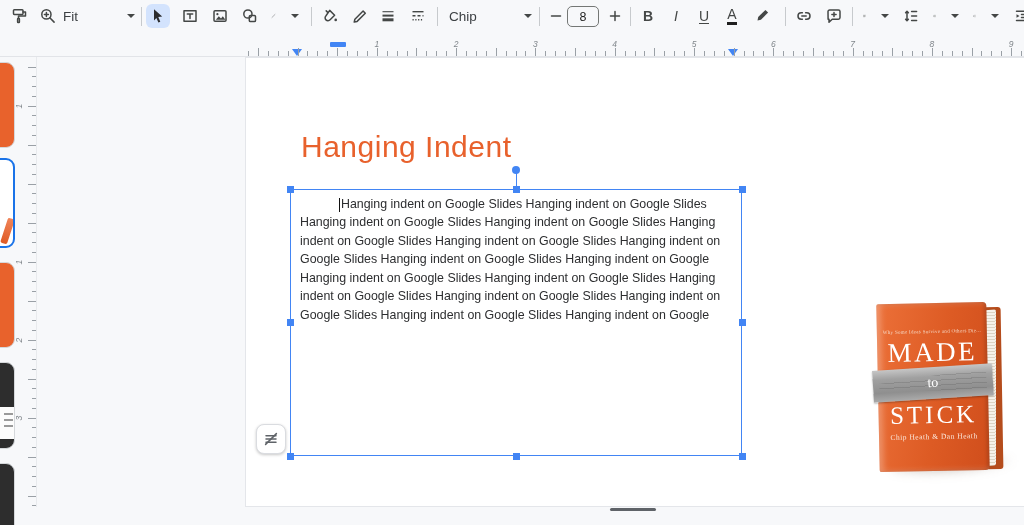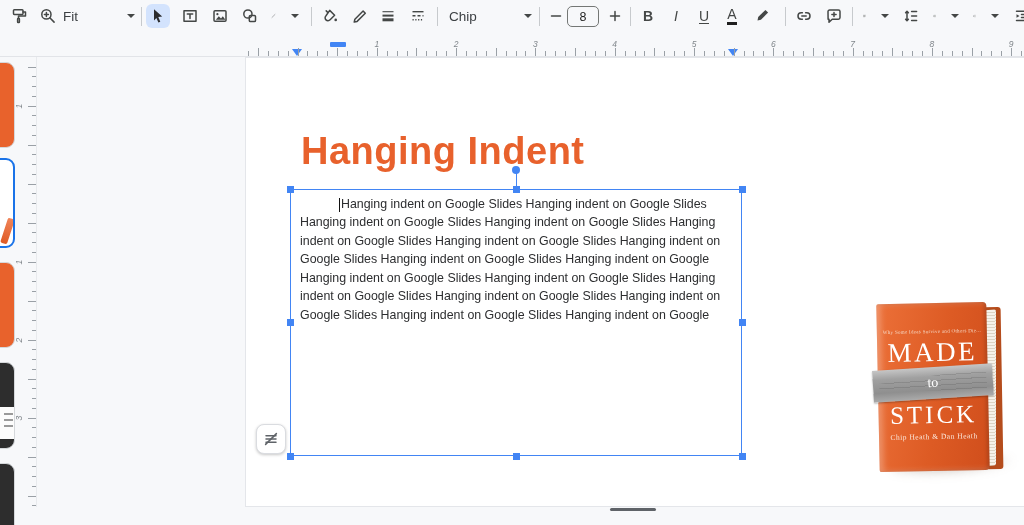--- a/index.html
+++ b/index.html
@@ -48,21 +48,21 @@
   .thumb.dark, .thumb.dark-band { background:#2d2d2d; }
   .thumb.current { border:2px solid #1a73e8; background:#fff; }
   .smudge { position:absolute; left:39px; top:58px; width:7px; height:26px; border-radius:2px;
             background:linear-gradient(#f0855a,#df5a24); transform:rotate(18deg); }
   .band { position:absolute; left:0; top:44px; width:52px; height:32px; background:#fcfcfc; }
   .band i { position:absolute; left:40px; width:9px; height:1.5px; background:#9a9a9a; display:block; }
 
   
   .page { position:absolute; left:245px; top:57px; width:779px; height:450px; background:#fff;
           border:1px solid #e4e6ea; border-right:none; }
-  .slide-title { position:absolute; left:55px; top:72px; font-size:38px; font-weight:700;
+  .slide-title { position:absolute; left:55px; top:72px; font-size:30px; font-weight:400;
                  letter-spacing:.5px; color:#e8612c; white-space:nowrap; }
 
   .textbox { position:absolute; left:44px; top:131px; width:452px; height:267px;
              border:1.75px solid #4285f4; padding:5px 9px 0 9px; cursor:text; }
   .bline { font-size:12.4px; line-height:18.45px; color:#2d2e30; white-space:nowrap; }
   .bline.first { text-indent:41px; }
   .tcaret { position:absolute; left:93px; top:140px; width:1.4px; height:14px; background:#111; }
 
   .handle { position:absolute; width:7px; height:7px; background:#4285f4; cursor:pointer; }
   .rot-stem { position:absolute; left:269.5px; top:115px; width:1.5px; height:16px; background:#4285f4; }

